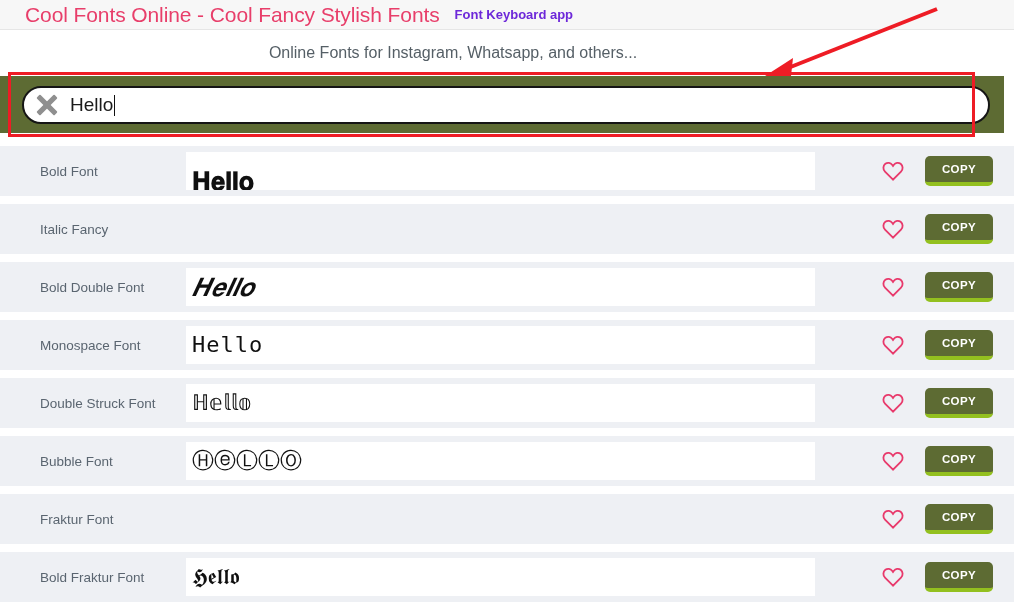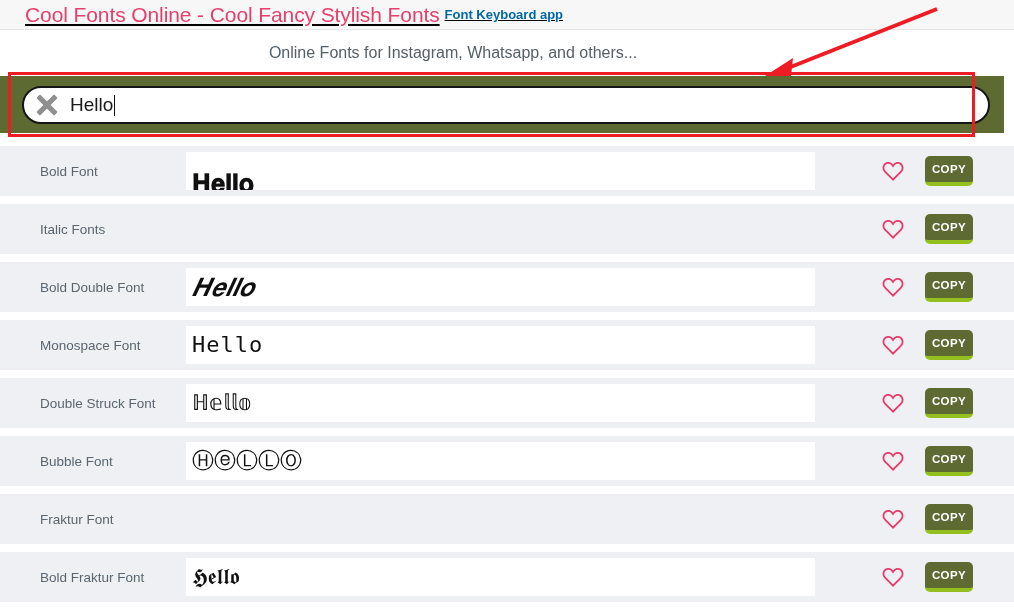--- a/index.html
+++ b/index.html
@@ -14,34 +14,33 @@
   #page { position: relative; width: 1014px; height: 607px; background: #ffffff; }
 
   
   .site-header {
     position: absolute; left: 0; top: 0;
     width: 1014px; height: 30px;
     background: #f7f7f7;
     border-bottom: 1px solid #e6e6e6;
     display: flex; align-items: center;
     padding-left: 25px;
-    text-decoration: underline;
   }
   .site-title {
     color: #e83e6a;
     font-size: 21px;
     font-weight: 400;
     letter-spacing: -0.1px;
     white-space: nowrap;
   }
   .site-tagline {
-    color: #0369a1;
+    color: #6d28d9;
     font-size: 13px;
     font-weight: bold;
-    margin-left: 5px;
+    margin-left: 15px;
     white-space: nowrap;
   }
 
   
   .subtitle-bar {
     position: absolute; left: 0; top: 34px;
     width: 906px; height: 38px;
     display: flex; align-items: center; justify-content: center;
     background: #ffffff;
   }
@@ -144,40 +143,40 @@
     padding-left: 6px;
     overflow: hidden;
     white-space: nowrap;
   }
   .preview-text {
     font-size: 22px;
     color: #101010;
     line-height: 1;
     font-family: "DejaVu Sans", sans-serif;
   }
-  .pv-bold        { font-family: Liberation Sans, sans-serif; font-weight: bold; font-size: 25px; margin-top: 24px; }
+  .pv-bold        { font-family: Liberation Mono, monospace; font-weight: bold; font-size: 25px; margin-top: 24px; }
   .pv-italic      { font-family: "Liberation Serif", serif; font-style: italic; font-size: 24px; }
   .pv-bolditalic  { font-family: "Liberation Serif", serif; font-weight: normal; font-style: italic; font-size: 25px; }
   .pv-mono        { font-family: "DejaVu Sans Mono", monospace; font-size: 22px; letter-spacing: 1px; }
   .pv-unicode     { font-family: Liberation Serif, serif; font-size: 22px; }
   .pv-bubble      { font-family: "DejaVu Sans", sans-serif; font-size: 22px; }
 
   .heart-icon {
     position: absolute;
     left: 882px; top: 15px;
     width: 22px; height: 20px;
     color: #e8396b;
     line-height: 1;
   }
   .heart-icon svg { display: block; }
 
   .copy-btn {
     position: absolute;
     left: 925px; top: 10px;
-    width: 48px; height: 30px;
+    width: 68px; height: 30px;
     background: #5d6b33;
     border: none;
     border-bottom: 4px solid #93c01f;
     border-radius: 5px;
     color: #ffffff;
     font-size: 11.5px;
     font-weight: bold;
     letter-spacing: 0.4px;
     font-family: "Liberation Sans", sans-serif;
     cursor: pointer;
@@ -223,21 +222,21 @@
           <span class="preview-text pv-bold">𝐇𝐞𝐥𝐥𝐨</span>
         </div>
         <span class="heart-icon">
           <svg width="22" height="20" viewBox="0 0 24 22">
             <path d="M12 20.5 L3.2 11.8 C0.7 9.3 0.9 5.2 3.6 3.1 C6 1.2 9.3 1.9 11 4.1 L12 5.4 L13 4.1 C14.7 1.9 18 1.2 20.4 3.1 C23.1 5.2 23.3 9.3 20.8 11.8 Z" fill="none" stroke="currentColor" stroke-width="2"></path>
           </svg>
         </span>
         <button class="copy-btn">COPY</button>
       </div>
       <div class="font-row">
-        <div class="row-label">Italic Fonts</div>
+        <div class="row-label">Italic Fancy</div>
         <span class="heart-icon">
           <svg width="22" height="20" viewBox="0 0 24 22">
             <path d="M12 20.5 L3.2 11.8 C0.7 9.3 0.9 5.2 3.6 3.1 C6 1.2 9.3 1.9 11 4.1 L12 5.4 L13 4.1 C14.7 1.9 18 1.2 20.4 3.1 C23.1 5.2 23.3 9.3 20.8 11.8 Z" fill="none" stroke="currentColor" stroke-width="2"></path>
           </svg>
         </span>
         <button class="copy-btn">COPY</button>
       </div>
       <div class="font-row">
         <div class="row-label">Bold Double Font</div>
         <div class="row-preview">

